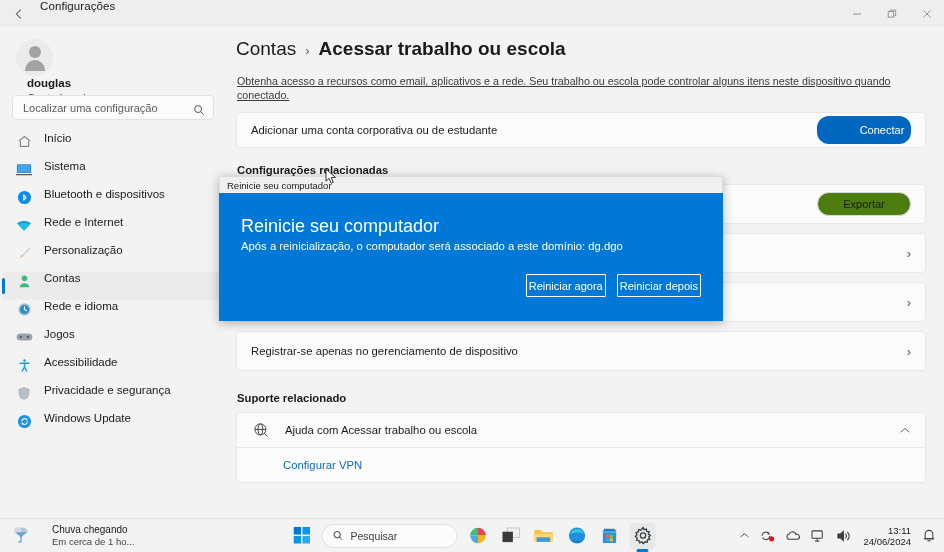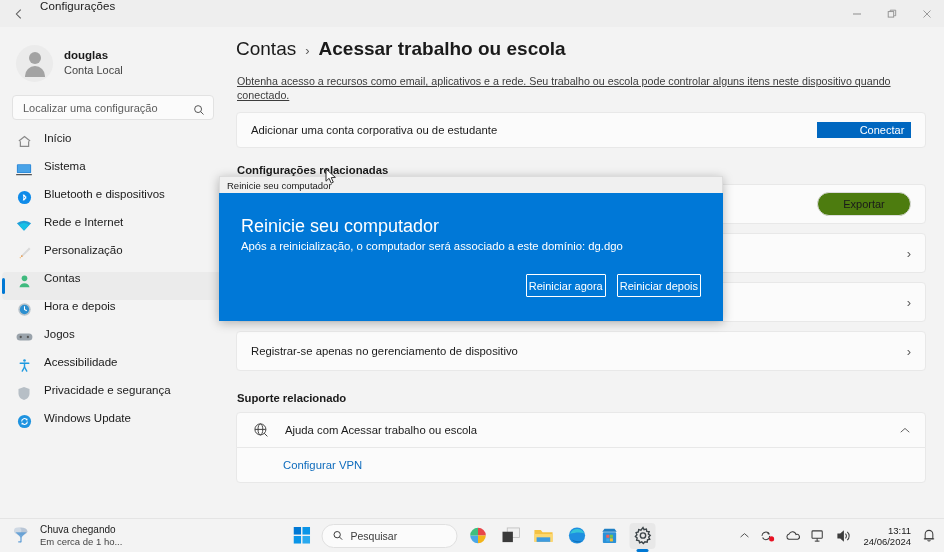--- a/index.html
+++ b/index.html
@@ -26,21 +26,21 @@
     width: 35px; height: 27px; display: flex; align-items: center; justify-content: center;
     color: #8d8d8d; font-size: 10px;
   }
   .win-ctrl.close { color: #9a9a9a; }
 
   
   .sidebar {
     position: absolute; top: 27px; left: 0; width: 228px; height: 491px;
     background: #f3f3f3;
   }
-  .profile { display: flex; align-items: center; padding: 12px 0 0 16px; height: 60px; }
+  .profile { display: flex; padding: 12px 0 0 16px; height: 60px; flex-direction: column; }
   .avatar {
     width: 37px; height: 37px; border-radius: 50%; background: #ebebeb;
     position: relative; flex-shrink: 0;
   }
   .avatar::before {
     content: ""; position: absolute; width: 12px; height: 12px; border-radius: 50%;
     background: #a3a3a3; left: 12.5px; top: 7px;
   }
   .avatar::after {
     content: ""; position: absolute; width: 20px; height: 11px; background: #a3a3a3;
@@ -87,22 +87,22 @@
     font-size: 10.7px; color: #3c3c3c; padding: 14px 10px 0 9px; line-height: 14px; text-decoration: underline;
   }
 
   .card {
     background: #fbfbfb; border: 1px solid #e8e8e8; border-radius: 4px;
     margin: 0 18px 0 8px; display: flex; align-items: center; padding: 0 14px;
     position: relative;
   }
   .card-label { font-size: 11.3px; color: #1a1a1a; flex: 1; }
   .btn-accent {
-    background: #0067c0; color: #fff; font-size: 11px; border: none; border-radius: 0;
-    height: 16px; width: 94px; display: flex; align-items: center; justify-content: center; padding-left: 36px;
+    background: #0067c0; color: #fff; font-size: 11px; border: none; border-radius: 12px;
+    height: 28px; width: 94px; display: flex; align-items: center; justify-content: center; padding-left: 36px;
   }
   .btn-plain {
     background: #4d7c0f; color: #1a1a1a; font-size: 11px; border: 1px solid #dcdcdc;
     border-radius: 12px; height: 24px; width: 94px;
     display: flex; align-items: center; justify-content: center;
   }
   .chev { color: #5a5a5a; font-size: 13px; }
   .section-title {
     font-size: 11.3px; font-weight: bold; color: #1a1a1a; padding: 0 0 0 9px;
   }
@@ -132,21 +132,21 @@
 
   
   .cursor { position: absolute; left: 325px; top: 168px; z-index: 60; }
 
   
   .taskbar {
     position: absolute; bottom: 0; left: 0; width: 944px; height: 34px;
     background: #f3f3f3; border-top: 1px solid #e4e4e4; display: flex; align-items: center;
   }
   .weather { display: flex; align-items: center; padding-left: 10px; width: 270px; }
-  .weather-text { margin-left: 8px; }
+  .weather-text { margin-left: 20px; }
   .weather-l1 { font-size: 10px; color: #1a1a1a; line-height: 12px; }
   .weather-l2 { font-size: 9.5px; color: #444; line-height: 12px; }
   .tb-center { display: flex; align-items: center; gap: 7px; }
   .start-btn { width: 26px; height: 26px; display: flex; align-items: center; justify-content: center; }
   .tb-search {
     height: 24px; width: 136px; background: #fbfbfb; border: 1px solid #e0e0e0;
     border-radius: 13px; display: flex; align-items: center; padding: 0 6px 0 10px;
   }
   .tb-search .lbl { font-size: 10.5px; color: #3c3c3c; margin-left: 7px; flex: 1; }
   .tb-app {
@@ -284,21 +284,21 @@
       </div>
 
       <div class="navitem">
         <span class="nav-ico">
           <svg width="15" height="15" viewBox="0 0 16 16">
             <circle cx="8" cy="8" r="6.6" fill="#b9c3ca"></circle>
             <circle cx="8" cy="8" r="5" fill="#2b8fd0"></circle>
             <path d="M8 4.6 V8 L10.4 9.4" stroke="#fff" stroke-width="1.1" fill="none"></path>
           </svg>
         </span>
-        <span class="nav-label">Hora e depois</span>
+        <span class="nav-label">Rede e idioma</span>
       </div>
 
       <div class="navitem">
         <span class="nav-ico">
           <svg width="17" height="12" viewBox="0 0 18 12">
             <rect x="0.6" y="2.2" width="16.8" height="7.6" rx="3.8" fill="#9aa3ab"></rect>
             <circle cx="5" cy="6" r="1.2" fill="#555"></circle>
               <circle cx="12.6" cy="6" r="1.2" fill="#555"></circle>
           </svg>
         </span>

